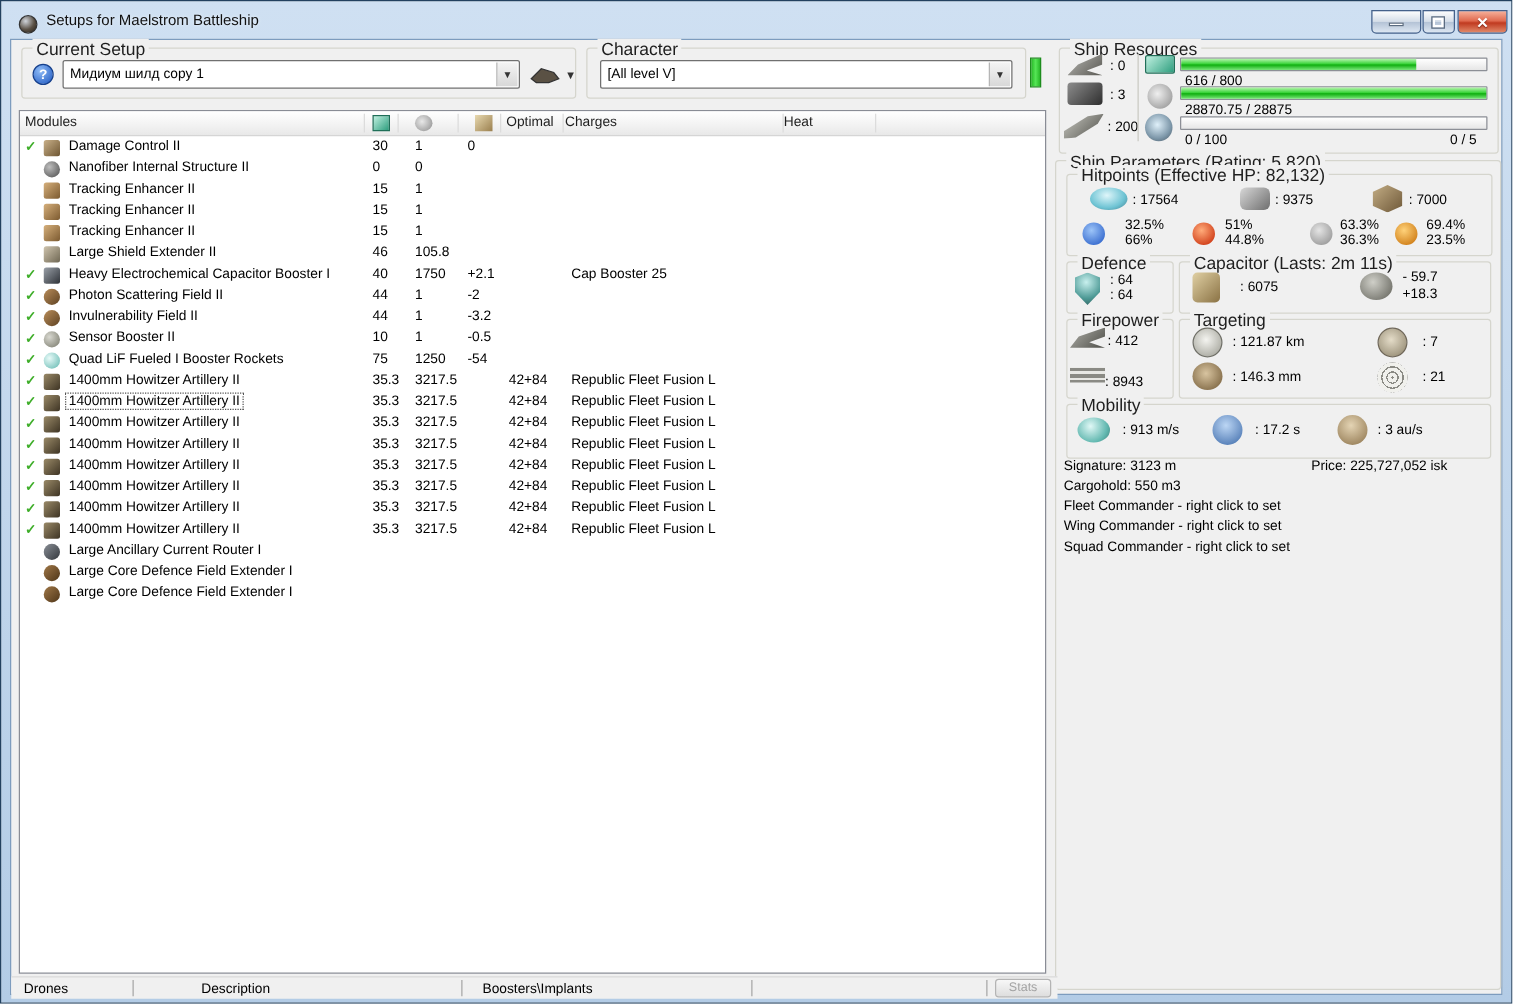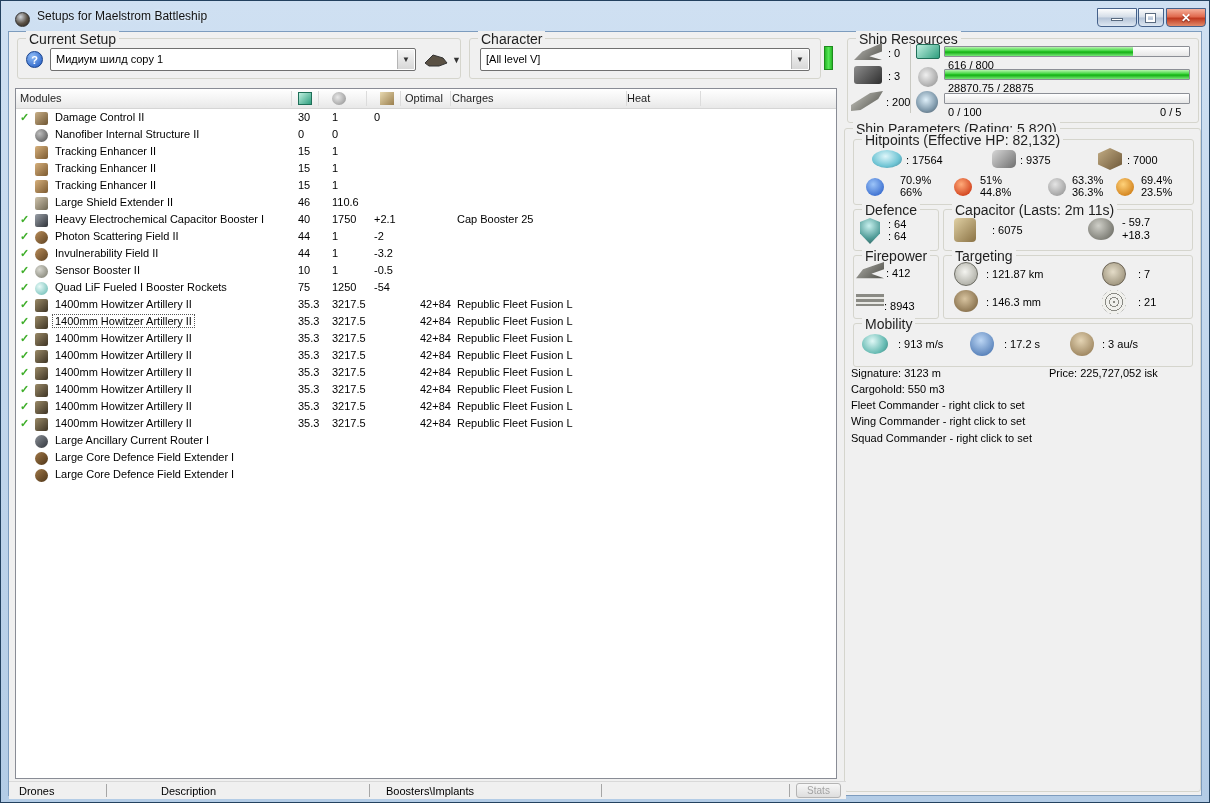--- a/index.html
+++ b/index.html
@@ -44,21 +44,21 @@
   .mheader .hdiv { position:absolute; top:2px; bottom:2px; width:1px; background:#dcdcdc; }
   .mheader .txt { top:3px; color:#1e1e1e; }
   .hicon { position:absolute; top:3px; width:14px; height:13px; }
   .mrows { position:absolute; left:0; top:21px; right:0; bottom:0; }
   .mrow { position:relative; height:17px; }
   .mcheck { position:absolute; left:4px; top:1px; font-size:11px; font-weight:bold; color:#3fae2a; }
   .micon { position:absolute; left:19px; top:2px; width:13px; height:13px; border-radius:2px; }
   .mname { position:absolute; left:37px; top:1px; font-size:11px; color:#000; white-space:nowrap; padding:0 2px; }
   .mname.focused { outline:1px dotted #555; }
   .mcol { position:absolute; top:1px; font-size:11px; color:#000; white-space:nowrap; }
-  .c-cpu { left:282px; } .c-pg { left:316px; } .c-cap { left:358px; } .c-opt { left:404px; } .c-chg { left:441px; }
+  .c-cpu { left:282px; } .c-pg { left:316px; } .c-cap { left:358px; } .c-opt { left:391px; } .c-chg { left:441px; }
 
   
   .ic-damage-control { background:linear-gradient(135deg,#c9b089,#6e5632); }
   .ic-nanofiber { background:radial-gradient(circle at 35% 35%,#bdbdbd,#4a4a4a); border-radius:50%; }
   .ic-tracking-enhancer { background:linear-gradient(135deg,#d6b07c,#7c5a30); }
   .ic-shield-extender { background:linear-gradient(135deg,#cfc4ae,#6f6753); }
   .ic-cap-booster { background:linear-gradient(135deg,#9aa0a8,#2e3238); }
   .ic-hardener { background:linear-gradient(135deg,#b98d5a,#5e4222); border-radius:50%; }
   .ic-sensor-booster { background:radial-gradient(circle at 35% 35%,#d8d8d0,#767668); border-radius:50%; }
   .ic-mwd { background:radial-gradient(circle at 35% 35%,#e8faf8,#5fb6ae); border-radius:50%; }
@@ -181,21 +181,21 @@
             <span class="mcol c-cpu">15</span>
             <span class="mcol c-pg">1</span>
             <span class="mcol c-cap"></span>
             <span class="mcol c-opt"></span>
             <span class="mcol c-chg"></span>
           </div>
           <div class="mrow">
             <span class="micon ic-shield-extender"></span>
             <span class="mname">Large Shield Extender II</span>
             <span class="mcol c-cpu">46</span>
-            <span class="mcol c-pg">110.6</span>
+            <span class="mcol c-pg">105.8</span>
             <span class="mcol c-cap"></span>
             <span class="mcol c-opt"></span>
             <span class="mcol c-chg"></span>
           </div>
           <div class="mrow">
             <span class="mcheck">✓</span>
             <span class="micon ic-cap-booster"></span>
             <span class="mname">Heavy Electrochemical Capacitor Booster I</span>
             <span class="mcol c-cpu">40</span>
             <span class="mcol c-pg">1750</span>
@@ -389,21 +389,21 @@
       <div class="gb" style="left:8px; top:10px; width:341px; height:66px; background:#f0f0f0;">
         <span class="gb-label">Hitpoints (Effective HP: 82,132)</span>
         <div class="ricon" style="left:18px; top:10px; width:30px; height:18px; border-radius:50%; background:radial-gradient(ellipse at 45% 35%,#dff6fa,#6fc4d4 60%,#3e7c8c);"></div>
         <span class="txt" style="left:52px; top:14px;">: 17564</span>
         <div class="ricon" style="left:138px; top:10px; width:24px; height:18px; border-radius:5px; background:linear-gradient(135deg,#d8d8d8,#6e6e6e);"></div>
         <span class="txt" style="left:166px; top:14px;">: 9375</span>
         <div class="ricon" style="left:244px; top:8px; width:24px; height:22px; background:linear-gradient(135deg,#c3ad85,#6e5838); clip-path:polygon(50% 0,100% 25%,100% 75%,50% 100%,0 75%,0 25%);"></div>
         <span class="txt" style="left:273px; top:14px;">: 7000</span>
 
         <div class="ricon orb" style="left:12px; top:38px; width:18px; height:18px; background:radial-gradient(circle at 40% 35%,#9cc4f8,#1e55c4);"></div>
-        <span class="txt" style="left:46px; top:34px;">70.9%</span>
+        <span class="txt" style="left:46px; top:34px;">32.5%</span>
         <span class="txt" style="left:46px; top:46px;">66%</span>
         <div class="ricon orb" style="left:100px; top:38px; width:18px; height:18px; background:radial-gradient(circle at 40% 35%,#ffab7a,#c42200);"></div>
         <span class="txt" style="left:126px; top:34px;">51%</span>
         <span class="txt" style="left:126px; top:46px;">44.8%</span>
         <div class="ricon orb" style="left:194px; top:38px; width:18px; height:18px; background:radial-gradient(circle at 40% 35%,#e4e4e4,#8a8a8a);"></div>
         <span class="txt" style="left:218px; top:34px;">63.3%</span>
         <span class="txt" style="left:218px; top:46px;">36.3%</span>
         <div class="ricon orb" style="left:262px; top:38px; width:18px; height:18px; background:radial-gradient(circle at 40% 35%,#ffd27a,#c46a00);"></div>
         <span class="txt" style="left:287px; top:34px;">69.4%</span>
         <span class="txt" style="left:287px; top:46px;">23.5%</span>

